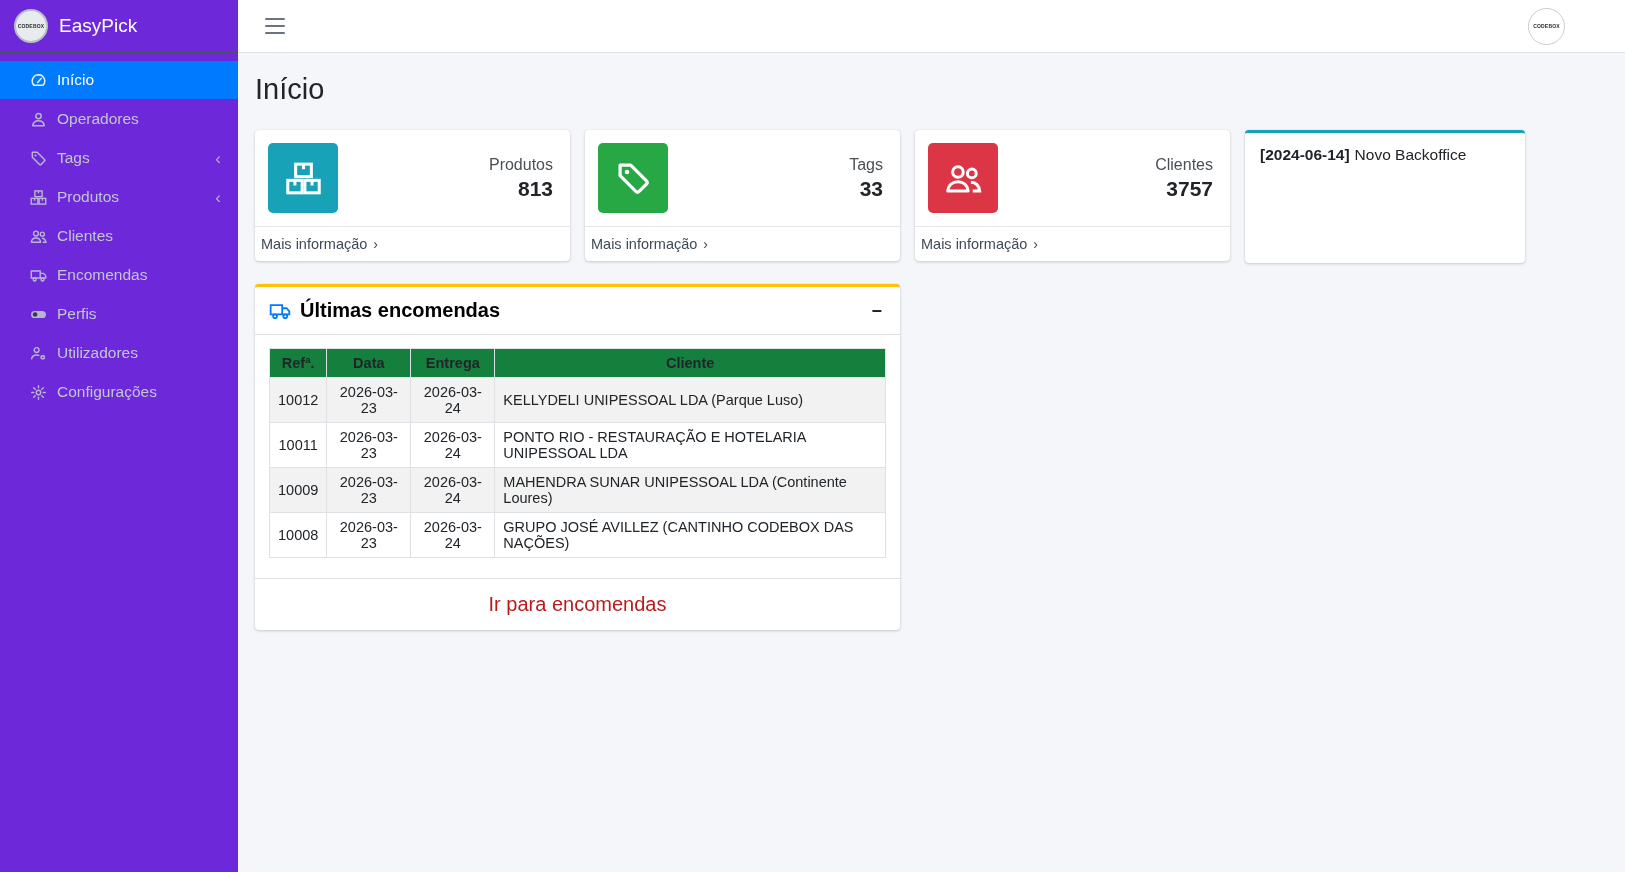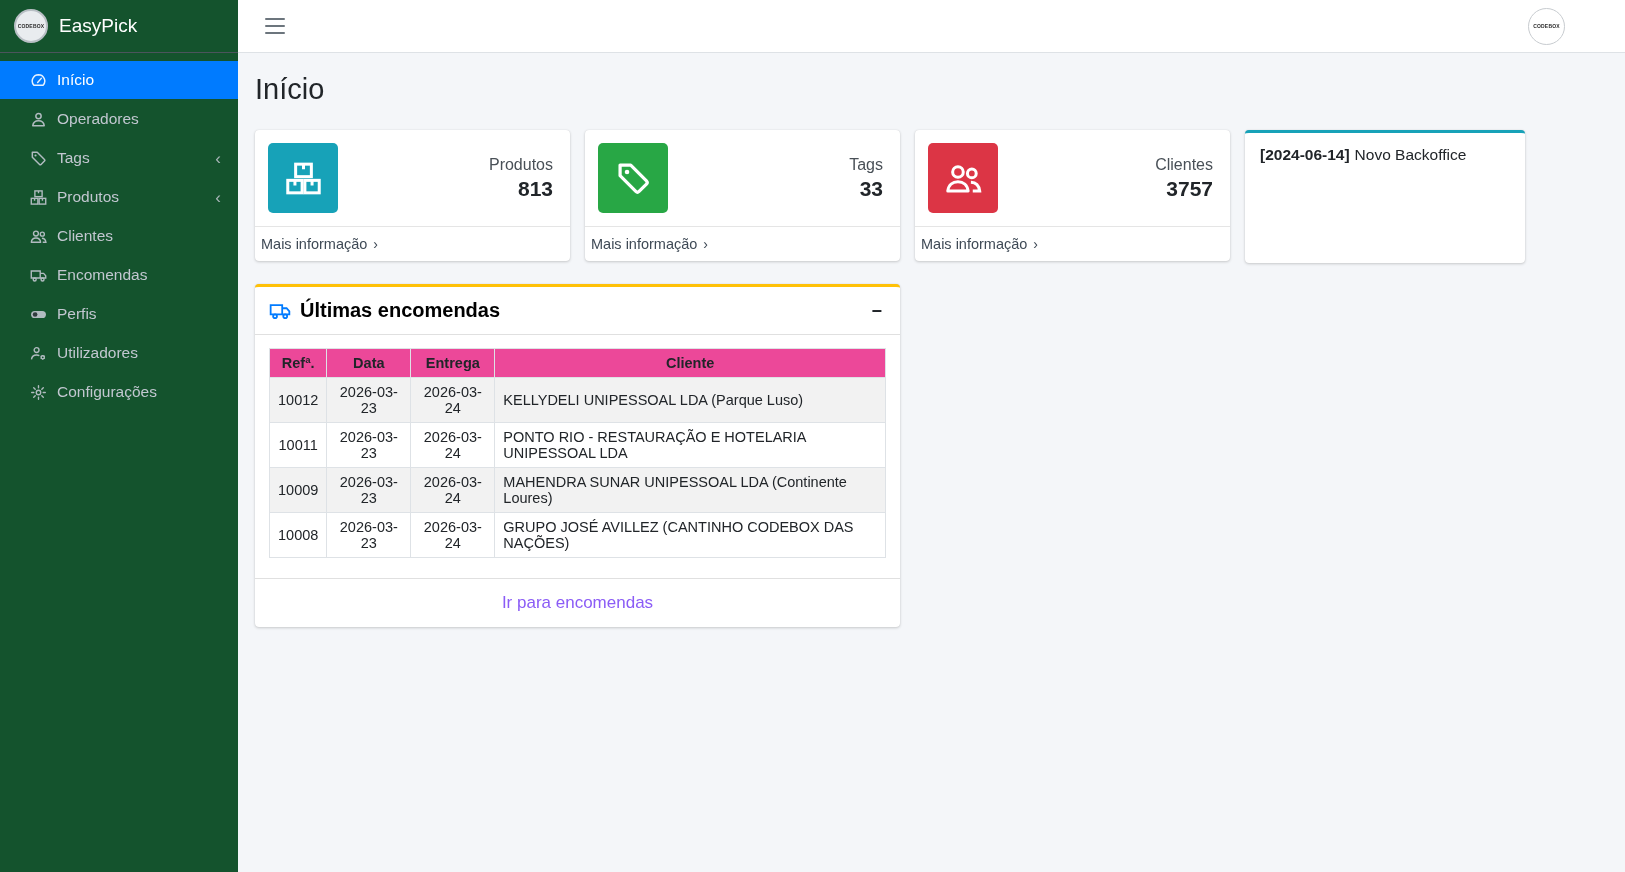--- a/index.html
+++ b/index.html
@@ -2,21 +2,21 @@
 <html><head>
 <meta charset="utf-8">
 <style>
   *{box-sizing:border-box;margin:0;padding:0}
   html,body{width:1625px;height:872px}
   body{
     font-family:"Liberation Sans",sans-serif;
     display:flex;background:#f4f6f9;color:#212529;overflow:hidden;
   }
   
-  .sidebar{width:238px;min-width:238px;background:#14532d;color:#c2c7d0;display:flex;flex-direction:column}
+  .sidebar{width:238px;min-width:238px;background:#6d28d9;color:#c2c7d0;display:flex;flex-direction:column}
   .brand{height:53px;display:flex;align-items:center;gap:11px;padding:0 14px;border-bottom:1px solid #4b545c;cursor:pointer}
   .logo-circle{width:34px;height:34px;border-radius:50%;background:#e9ecef;border:2px solid #b9bfc5;
     display:flex;align-items:center;justify-content:center;flex:0 0 auto}
   .logo-text{font-size:5px;font-weight:700;color:#2b2b2b;letter-spacing:.2px}
   .brand-name{color:#fff;font-size:19px;font-weight:400}
   .menu{display:flex;flex-direction:column;padding:8px 0;gap:1px}
   .menu-item{display:flex;align-items:center;gap:10px;padding:10px 14px 10px 29px;font-size:15.5px;cursor:pointer;color:#c2c7d0}
   .menu-item.active{background:#007bff;color:#fff}
   .menu-item .svg-icon{width:18px;height:18px;display:inline-flex;align-items:center;justify-content:center;opacity:.9}
   .menu-item .svg-icon svg{width:17px;height:17px}
@@ -50,29 +50,29 @@
   
   .orders-card{width:645px;margin-top:21px;border-top:3px solid #ffc107}
   .card-header{display:flex;align-items:center;padding:12px 14px;border-bottom:1px solid rgba(0,0,0,.12)}
   .card-title-icon{display:inline-flex;color:#007bff;margin-right:9px}
   .card-title-icon svg{width:22px;height:22px}
   .card-title{font-size:20px;font-weight:700;color:#000000}
   .collapse-btn{margin-left:auto;background:none;border:none;font-size:18px;font-weight:700;color:#212529;cursor:pointer;line-height:1;padding:2px 4px}
   .card-body{padding:13px 14px 20px 14px}
   table.orders-table{width:100%;border-collapse:collapse;font-size:14.5px}
   .orders-table th,.orders-table td{border:1px solid #dee2e6;padding:6px 8px}
-  .orders-table th{font-weight:700;text-align:center;background:#ec4899}
+  .orders-table th{font-weight:700;text-align:center;background:#15803d}
   .orders-table td.cell-center{text-align:center}
   .orders-table td.cell-left{text-align:left}
   .orders-table tbody tr:nth-child(odd){background:#f2f2f2}
   .orders-table th.col-ref{width:48px}
   .orders-table th.col-data{width:84px}
   .orders-table th.col-entrega{width:84px}
   .card-footer{border-top:1px solid rgba(0,0,0,.12);padding:14px;text-align:center}
-  .footer-link{color:#8b5cf6;font-size:17px;text-decoration:none;cursor:pointer}
+  .footer-link{color:#b91c1c;font-size:20px;text-decoration:none;cursor:pointer}
 </style>
 </head>
 <body>
 
 <aside class="sidebar">
   <div class="brand">
     <span class="logo-circle">
       <span class="logo-text">CODEBOX</span>
     </span>
     <span class="brand-name">EasyPick</span>

